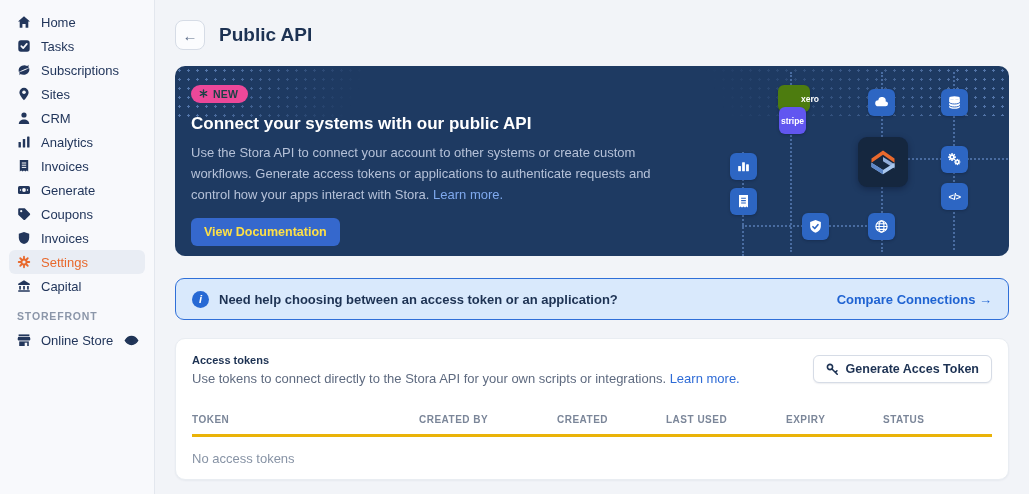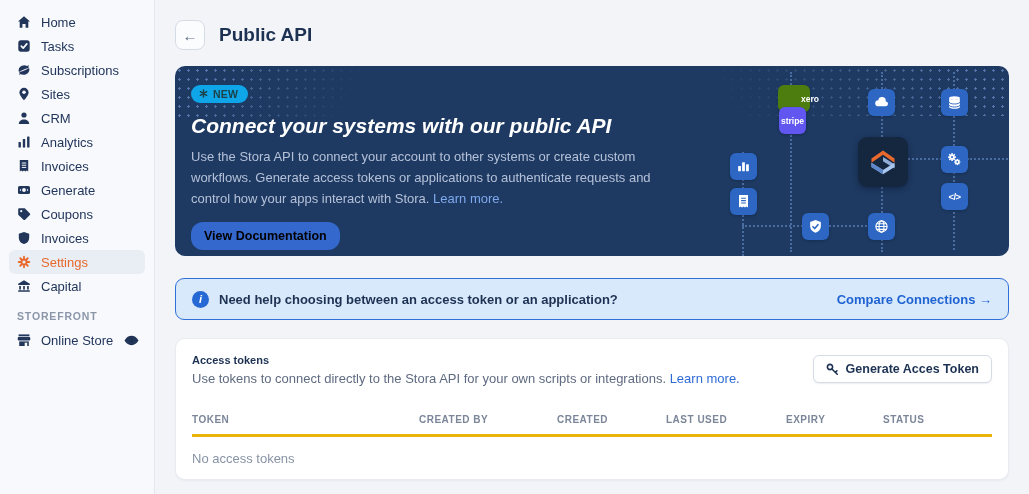--- a/index.html
+++ b/index.html
@@ -56,29 +56,29 @@
     background-size:9px 9px;
   }
   .dots-left { left:0; top:0; width:310px; height:54px;
     -webkit-mask-image:linear-gradient(115deg,#000 12%,transparent 58%);
     mask-image:linear-gradient(115deg,#000 12%,transparent 58%); }
   .dots-right { right:0; top:0; width:470px; height:50px;
     -webkit-mask-image:linear-gradient(245deg,#000 8%,transparent 62%);
     mask-image:linear-gradient(245deg,#000 8%,transparent 62%); }
   .badge {
     position:relative; display:inline-flex; align-items:center; gap:5px;
-    background:#0ea5e9; color:#1c4146; font-size:10.5px; font-weight:700;
+    background:#ec4899; color:#1c4146; font-size:10.5px; font-weight:700;
     padding:3px 10px 3px 8px; border-radius:20px; letter-spacing:.02em;
   }
-  .banner h2 { color:#fff; font-size:21px; font-weight:700; margin:11px 0 8px; position:relative;font-style:italic; }
+  .banner h2 { color:#fff; font-size:17px; font-weight:700; margin:11px 0 8px; position:relative; }
   .banner p { color:#b5c1d8; font-size:13px; line-height:1.62; max-width:502px; position:relative; }
   .link-light { color:#7fa9ee; cursor:pointer; }
   .doc-btn {
     position:relative; margin-top:13px; display:inline-block;
-    background:#3568cd; color:#000000; border:none; border-radius:12px;
+    background:#3568cd; color:#fde047; border:none; border-radius:6px;
     font-family:inherit; font-size:12.5px; font-weight:700; padding:7px 13px; cursor:pointer;
   }
   
   .dotline { position:absolute; }
   .dotline.v { width:0; border-left:2px dotted rgba(116,158,223,.5); }
   .dotline.h { height:0; border-top:2px dotted rgba(116,158,223,.5); }
   
   .tile {
     position:absolute; width:27px; height:27px; border-radius:6px;
     background:#2d66c3; color:#fff; display:flex; align-items:center; justify-content:center;

